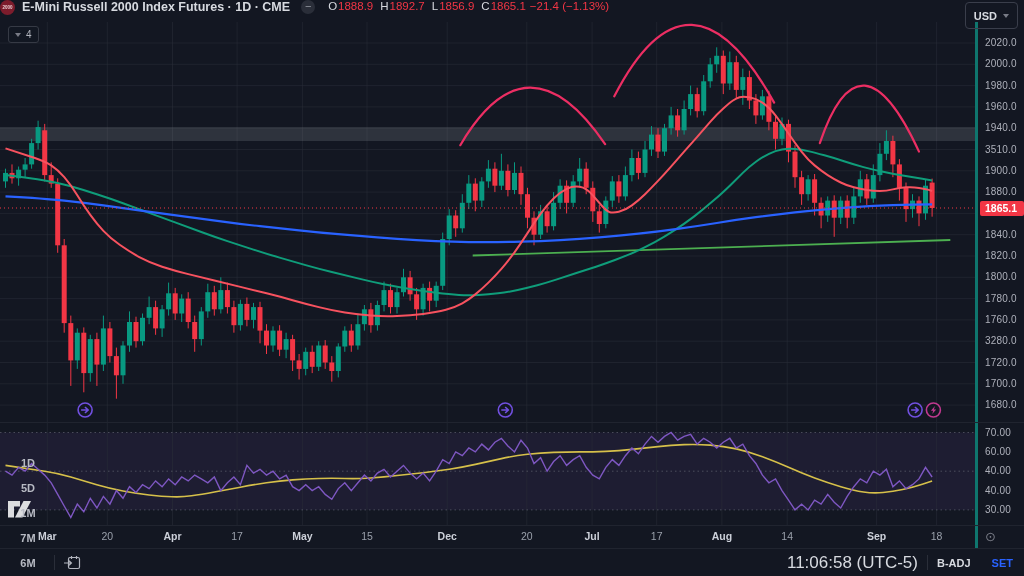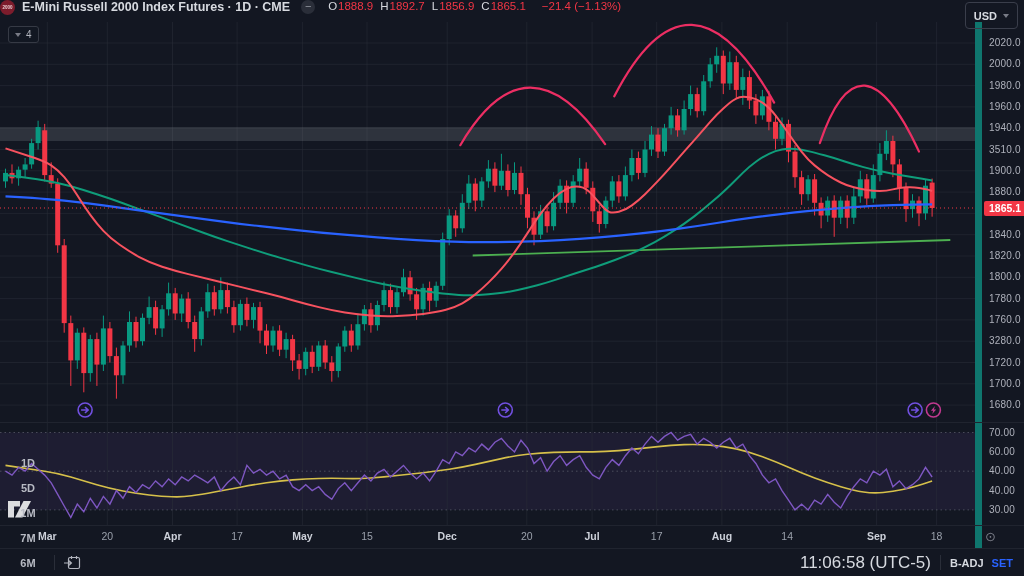--- a/index.html
+++ b/index.html
@@ -23,62 +23,62 @@
     border-top:4px solid #787b86;}
   
   .legend-badge{position:absolute;top:26px;left:8px;height:15px;border:1px solid #363a45;border-radius:3px;
     display:flex;align-items:center;gap:5px;padding:0 6px;font-size:10px;color:#b2b5be;
     background:rgba(19,23,34,.55);z-index:5;}
   
   #mainChart{position:absolute;top:22px;left:0;z-index:1;}
   #rsiPane{position:absolute;top:423px;left:0;z-index:1;}
   .sep{position:absolute;left:0;width:1024px;height:1px;background:#20242f;z-index:4;}
   
-  #priceAxis{position:absolute;top:22px;left:975px;width:49px;height:526px;border-left:7px solid #0f766e;
+  #priceAxis{position:absolute;top:22px;left:975px;width:49px;height:526px;border-left:3px solid #0f766e;
     font-size:10px;z-index:3;box-sizing:border-box;background:#131722;}
   .pl{position:absolute;left:7px;color:#aeb1bb;letter-spacing:.2px;}
   .price-badge{position:absolute;left:2px;width:44px;height:15px;background:#f23645;color:#fff;
     font-size:10.5px;font-weight:600;line-height:15px;padding-left:5px;border-radius:2px;box-sizing:border-box;}
   #timeAxis{position:absolute;top:526px;left:0;width:975px;height:22px;font-size:10.5px;z-index:2;}
   .tl{position:absolute;top:4px;transform:translateX(-50%);color:#9aa0ab;text-align:center;}
   .tl.m{color:#ccd0d9;font-weight:700;}
   .axis-corner{position:absolute;left:985px;top:529px;color:#787b86;font-size:13px;z-index:5;
     font-family:"DejaVu Sans",sans-serif;cursor:pointer;}
   
   .toolbar{position:absolute;top:548px;left:0;width:1024px;height:28px;border-top:1px solid #20242f;
     display:flex;align-items:center;padding:0 11px;box-sizing:border-box;background:#131722;z-index:6;}
   #rangeRow{display:flex;gap:7px;flex-direction:column;}
   .rbtn{background:transparent;border:none;color:#b8bbc4;font-size:11px;font-weight:600;padding:3px 6px;
     border-radius:3px;font-family:inherit;cursor:pointer;}
   .tb-divider{width:1px;height:15px;background:#2a2e39;margin:0 9px;flex:0 0 auto;}
   .cal{display:flex;align-items:center;cursor:pointer;}
   .spacer{flex:1;}
   .clock{color:#d7dae0;font-size:17px;cursor:pointer;}
   .adj{color:#d7dae0;font-size:11px;font-weight:600;cursor:pointer;}
-  .set{color:#2962ff;font-size:11px;font-weight:700;margin-left:8px;cursor:pointer;}
+  .set{color:#2962ff;font-size:11px;font-weight:700;margin-left:21px;cursor:pointer;}
 </style>
 </head>
 <body>
 
 <div class="app">
 
   <header class="topbar">
     <span class="logo">2000</span>
     <span class="title">E-Mini Russell 2000 Index Futures · 1D · CME</span>
     <span class="mini-circle">−</span>
     <span class="ohlc">
       <span class="k">O</span>
       <span class="v">1888.9</span>
       <span class="k">H</span>
       <span class="v">1892.7</span>
       <span class="k">L</span>
       <span class="v">1856.9</span>
       <span class="k">C</span>
       <span class="v">1865.1</span>
-      <span class="v" style="margin-left:16px">−21.4 (−1.13%)</span>
+      <span class="v" style="margin-left:4px">−21.4 (−1.13%)</span>
     </span>
     <button class="usd">
       <span>USD</span>
       <i class="tri"></i>
     </button>
   </header>
 
   <div class="legend-badge">
     <i class="tri"></i>
     <span>4</span>

